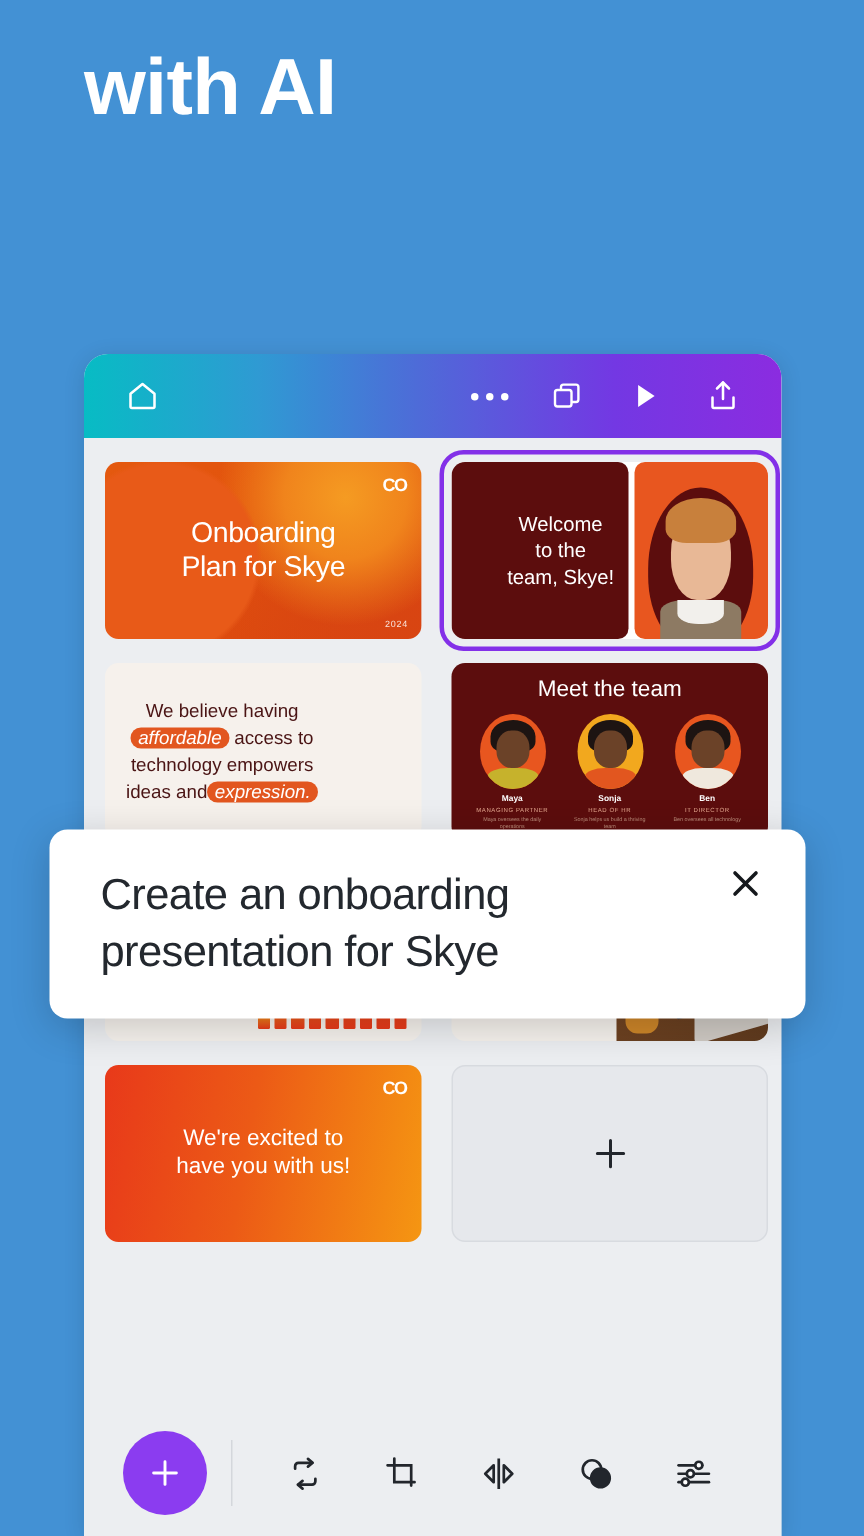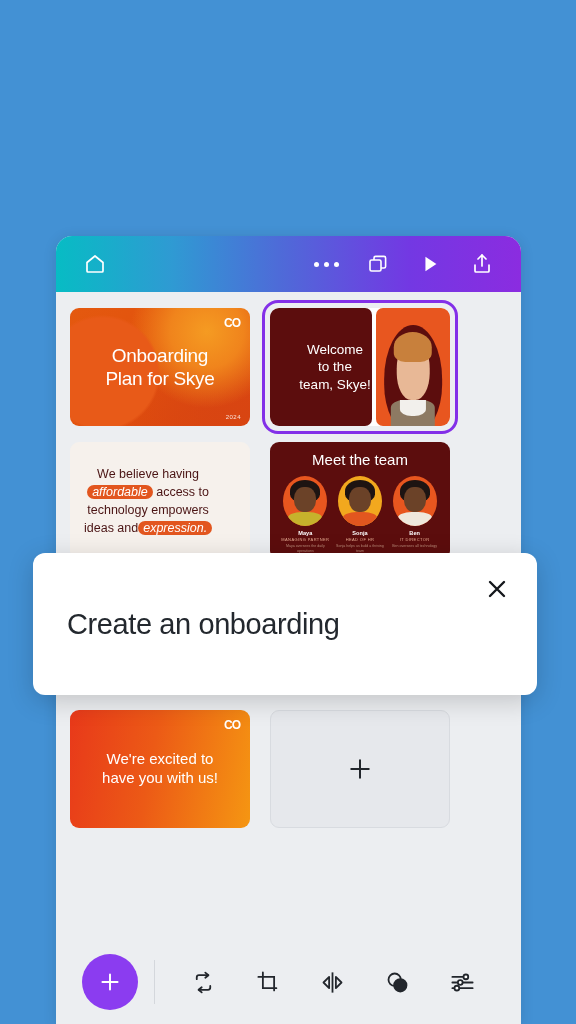--- a/index.html
+++ b/index.html
@@ -57,21 +57,21 @@
   
   .slide-area {
     padding: 16px 14px 0 14px;
   }
   .slide-row {
     display: flex;
     gap: 20px;
     margin-bottom: 16px;
   }
   .slide {
-    width: 180px;
+    width: 211px;
     height: 118px;
     border-radius: 9px;
     overflow: hidden;
     position: relative;
     background: #f7f3ef;
     flex: none;
   }
   .slide-wrap { position: relative; flex: none; }
   .slide-wrap.selected {
     padding: 5px;
@@ -254,21 +254,21 @@
     flex: none;
   }
   .bb-divider { width: 1px; height: 44px; background: #d4d7dc; margin: 0 16px; flex: none; }
   .bb-tools { flex: 1; display: flex; justify-content: space-around; align-items: center; color: #22262c; }
   .bb-icon { width: 40px; height: 40px; display: flex; align-items: center; justify-content: center; }
 
   
   .prompt-modal {
     position: absolute;
     left: 33px; top: 553px;
-    width: 504px; height: 142px;
+    width: 504px; height: 126px;
     background: #ffffff;
     border-radius: 12px;
     box-shadow: 0 6px 26px rgba(0,0,0,0.18);
     padding: 26px 34px;
     display: flex; align-items: center;
   }
   .prompt-text {
     flex: 1;
     color: #23282e;
     font-size: 29px;
@@ -279,20 +279,21 @@
     position: absolute; top: 20px; right: 24px;
     width: 32px; height: 32px;
     display: flex; align-items: center; justify-content: center;
     color: #15181c;
   }
 </style>
 </head>
 <body>
 
 <div class="headline">
+  <span class="line">with AI</span>
 </div>
 
 <div class="app-window">
 
   <div class="top-bar">
     <div class="tb-icon home">
       <svg width="24" height="24" viewBox="0 0 24 24" fill="none" stroke="#fff" stroke-width="1.7" stroke-linecap="round" stroke-linejoin="round">
         <path d="M4 10.5 L12 4 L20 10.5 V19 a1 1 0 0 1-1 1 H5 a1 1 0 0 1-1-1 Z"></path>
       </svg>
     </div>
@@ -533,19 +534,20 @@
         </svg>
       </div>
     </div>
   </div>
 
 </div>
 
 <div class="prompt-modal">
   <div class="prompt-text">
     <span>Create an onboarding</span><br>
+    <span>presentation for Skye</span>
   </div>
   <div class="prompt-close">
     <svg width="24" height="24" viewBox="0 0 24 24" fill="none" stroke="#15181c" stroke-width="2.4" stroke-linecap="round">
       <path d="M5 5 L19 19 M19 5 L5 19"></path>
     </svg>
   </div>
 </div>
 
 </body></html>

